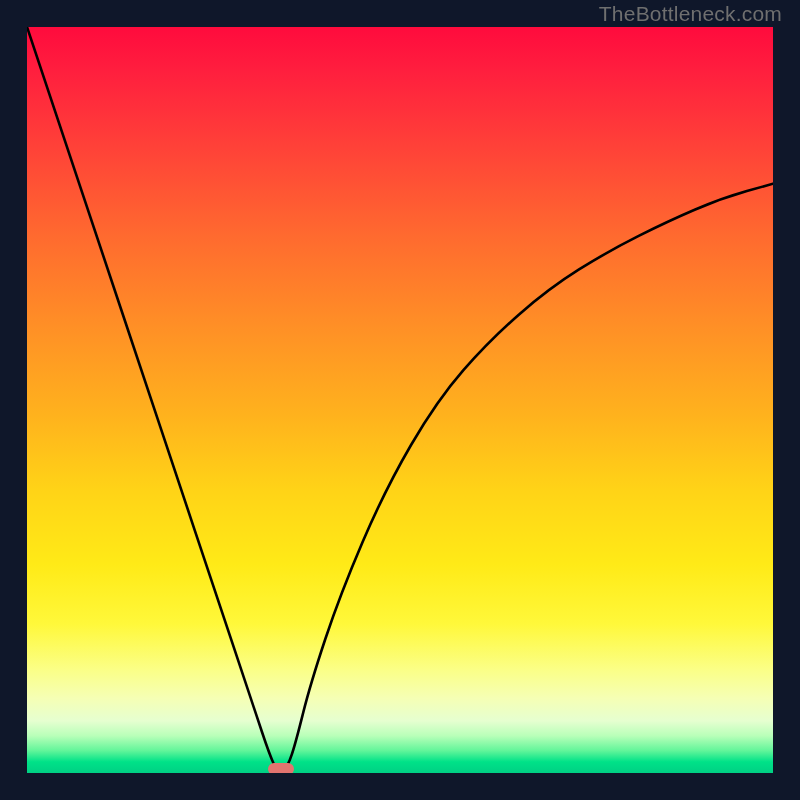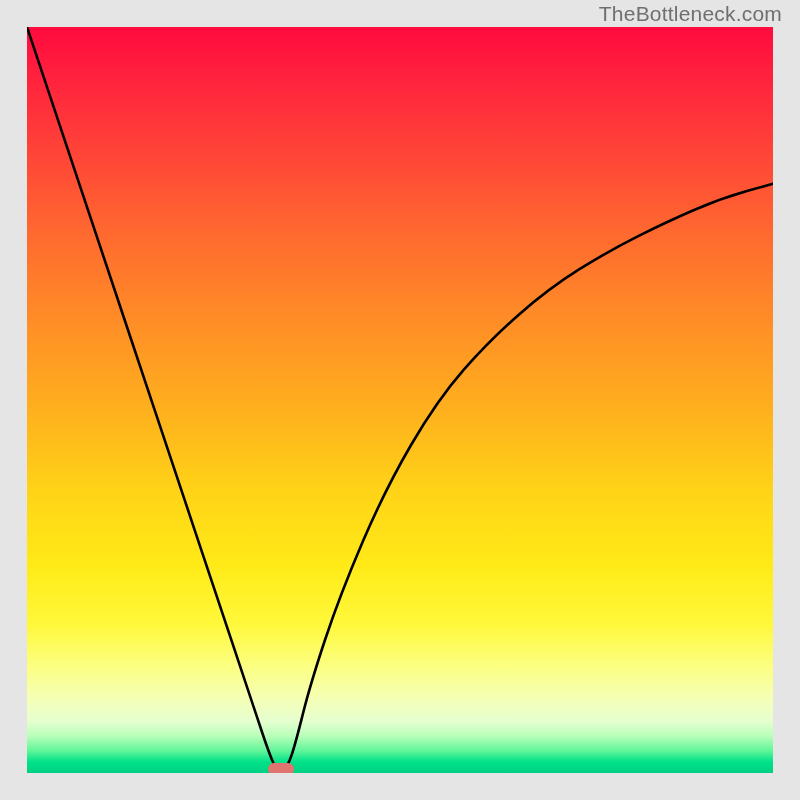--- a/index.html
+++ b/index.html
@@ -8,21 +8,21 @@
     width: 800px;
     height: 800px;
     background: #000000;
     overflow: hidden;
     font-family: Arial, Helvetica, sans-serif;
   }
   .outer {
     position: relative;
     width: 800px;
     height: 800px;
-    background: #e5e5e5;
+    background: #0f172a;
   }
   .plot-area {
     position: absolute;
     left: 27px;
     top: 27px;
     width: 746px;
     height: 746px;
     overflow: hidden;
   }
   .gradient-bg {

